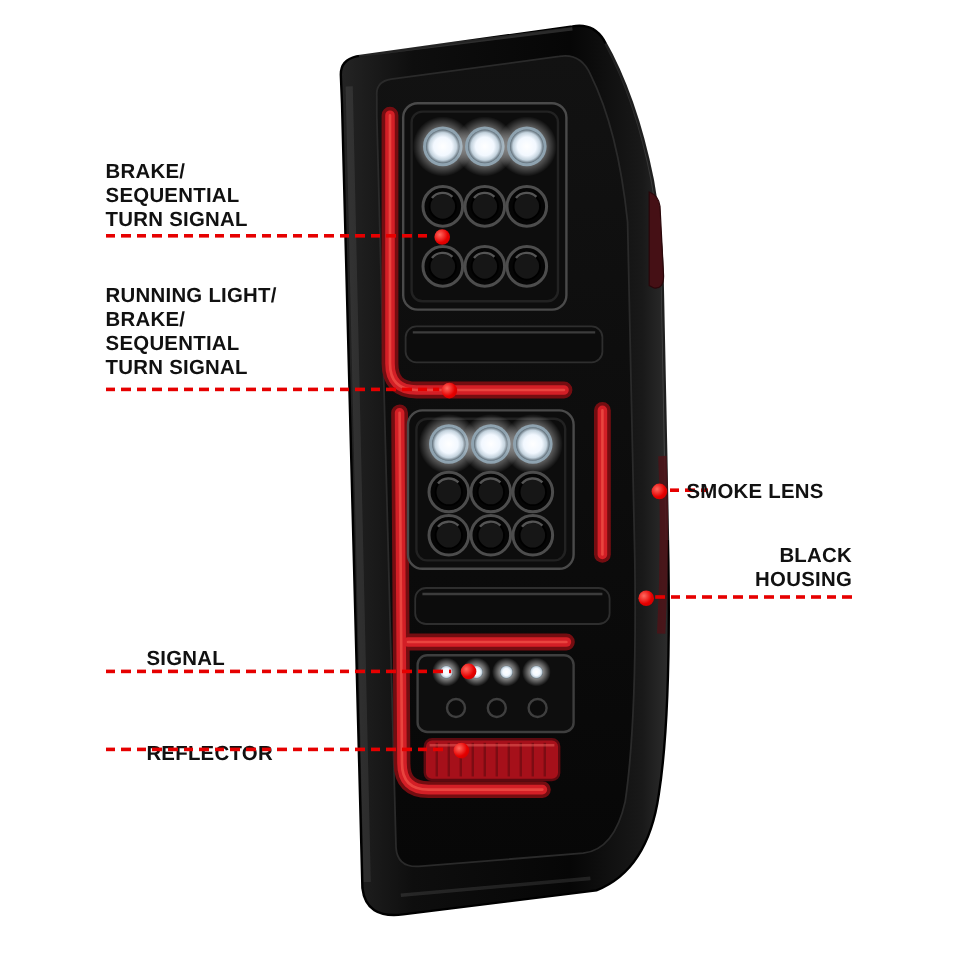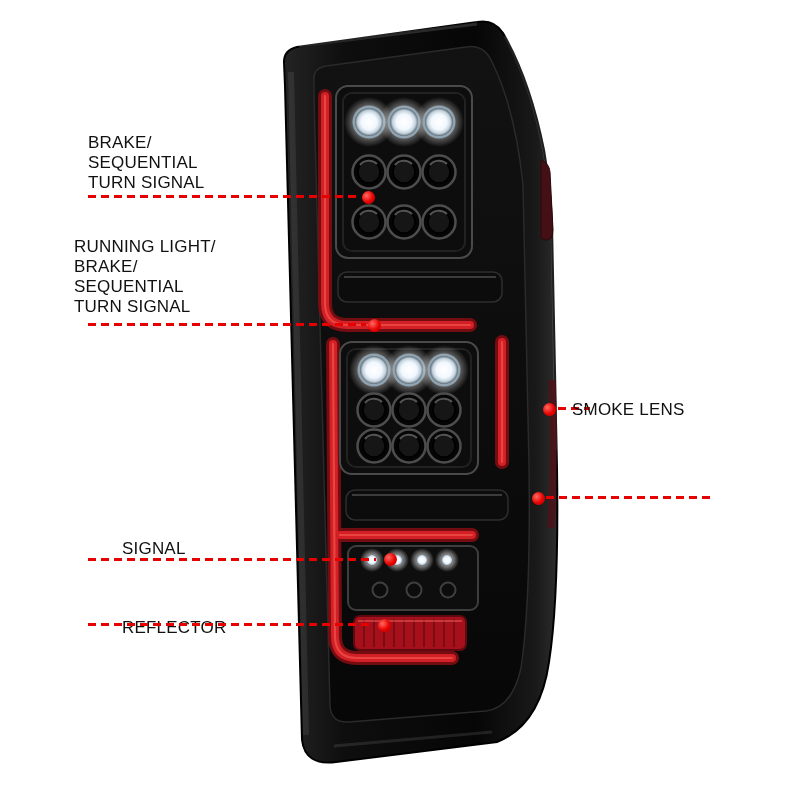--- a/index.html
+++ b/index.html
@@ -16,21 +16,21 @@
     font-family:"Liberation Sans", sans-serif;
   }
   svg{position:absolute;inset:0;}
   
   .tg{stroke:#7a0e12;stroke-width:14;fill:none;stroke-linecap:round;opacity:.95}
   .tc{stroke:#d31f26;stroke-width:8;fill:none;stroke-linecap:round}
   .th{stroke:#ff6a57;stroke-width:2.2;fill:none;stroke-linecap:round;opacity:.5}
   
   .callout-label{
     position:absolute;
-    font-size:17px;font-weight:400;color:#111;
+    font-size:17px;font-weight:700;color:#111;
     line-height:1.18;letter-spacing:.2px;
     white-space:pre-line;
   }
   .dash{
     position:absolute;height:3px;
     background:repeating-linear-gradient(90deg,var(--red) 0 8px,transparent 8px 13px);
   }
   .dot{
     position:absolute;width:13px;height:13px;border-radius:50%;
     background:radial-gradient(circle at 35% 35%, #ff6a60 0%, #e60000 55%, #c00000 100%);
@@ -184,31 +184,33 @@
       <path d="M 358,621 L 462,621" stroke="rgba(255,120,110,.4)" stroke-width="2"></path>
     </g>
   </svg>
 
   <div class="callout-label" style="left:88px;top:133px">BRAKE/
 SEQUENTIAL
 TURN SIGNAL</div>
   <div class="dash" style="left:88px;top:195px;width:272px"></div>
   <div class="dot" style="left:362px;top:191px"></div>
 
-  <div class="callout-label" style="left:74px;top:237px">RUNNING LIGHT/
+  <div class="callout-label" style="left:88px;top:237px">RUNNING LIGHT/
 BRAKE/
 SEQUENTIAL
 TURN SIGNAL</div>
   <div class="dash" style="left:88px;top:323px;width:278px"></div>
   <div class="dot" style="left:368px;top:319px"></div>
 
   <div class="dot" style="left:543px;top:403px"></div>
   <div class="dash" style="left:558px;top:407px;width:32px"></div>
   <div class="callout-label" style="left:572px;top:400px">SMOKE LENS</div>
 
+  <div class="callout-label" style="right:90px;top:453px;text-align:right">BLACK
+HOUSING</div>
   <div class="dash" style="left:546px;top:496px;width:164px"></div>
   <div class="dot" style="left:532px;top:492px"></div>
 
   <div class="callout-label" style="left:122px;top:539px">SIGNAL</div>
   <div class="dash" style="left:88px;top:558px;width:288px"></div>
   <div class="dot" style="left:384px;top:553px"></div>
 
   <div class="callout-label" style="left:122px;top:618px">REFLECTOR</div>
   <div class="dash" style="left:88px;top:623px;width:284px"></div>
   <div class="dot" style="left:378px;top:619px"></div>

